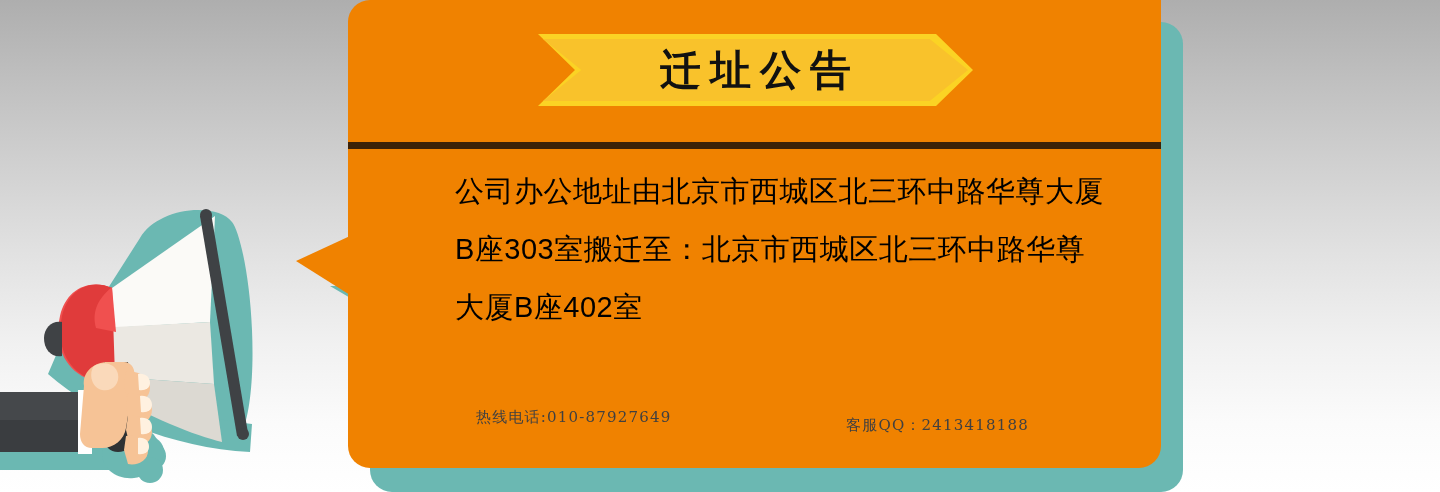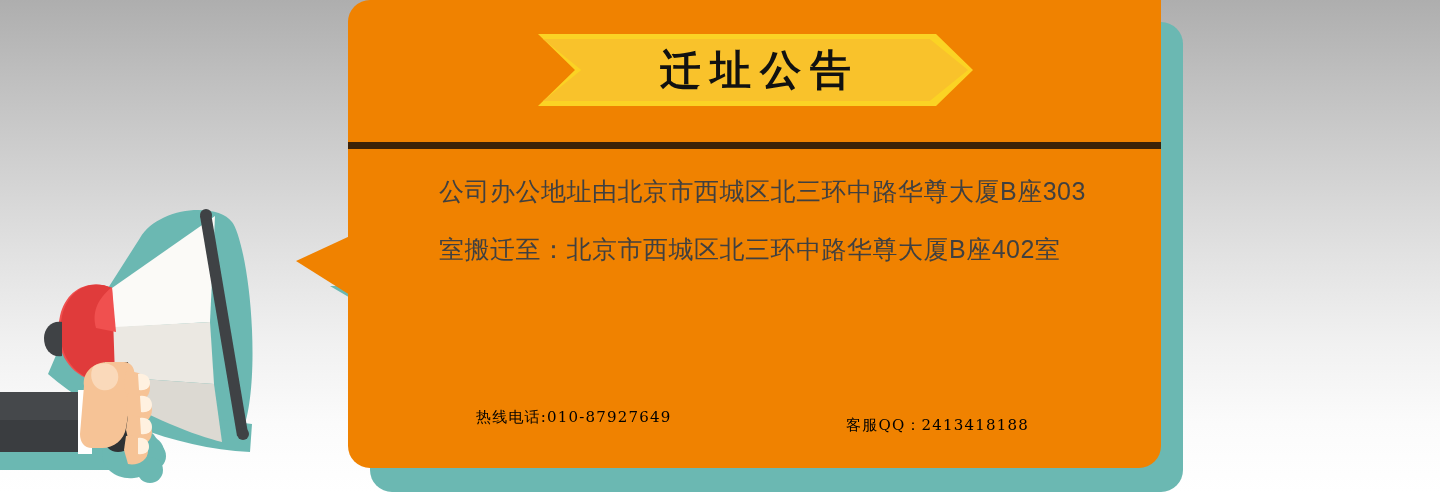--- a/index.html
+++ b/index.html
@@ -114,37 +114,37 @@
     left: 0px;
     top: 142px;
     width: 813px;
     height: 7px;
     background: #3c2207;
   }
 
   
   .body-text {
     position: absolute;
-    left: 91px;
+    left: 107px;
     top: 162px;
     width: 650px;
-    color: #404040;
-    font-size: 25px;
+    color: #000000;
+    font-size: 29px;
     line-height: 58px;
     letter-spacing: 0.5px;
   }
 
   
   .footer {
     position: absolute;
     left: 0;
     top: 408px;
     width: 739px;
     height: 28px;
-    color: #000000;
+    color: #404040;
     font-size: 15px;
     letter-spacing: 1.2px;
     font-family: "DejaVu Serif", "Liberation Serif", serif;
   }
   .footer-hotline { position: absolute; left: 128px; top: 0; }
   .footer-qq      { position: absolute; left: 498px; top: 8px; }
 
   
   .megaphone {
     position: absolute;

